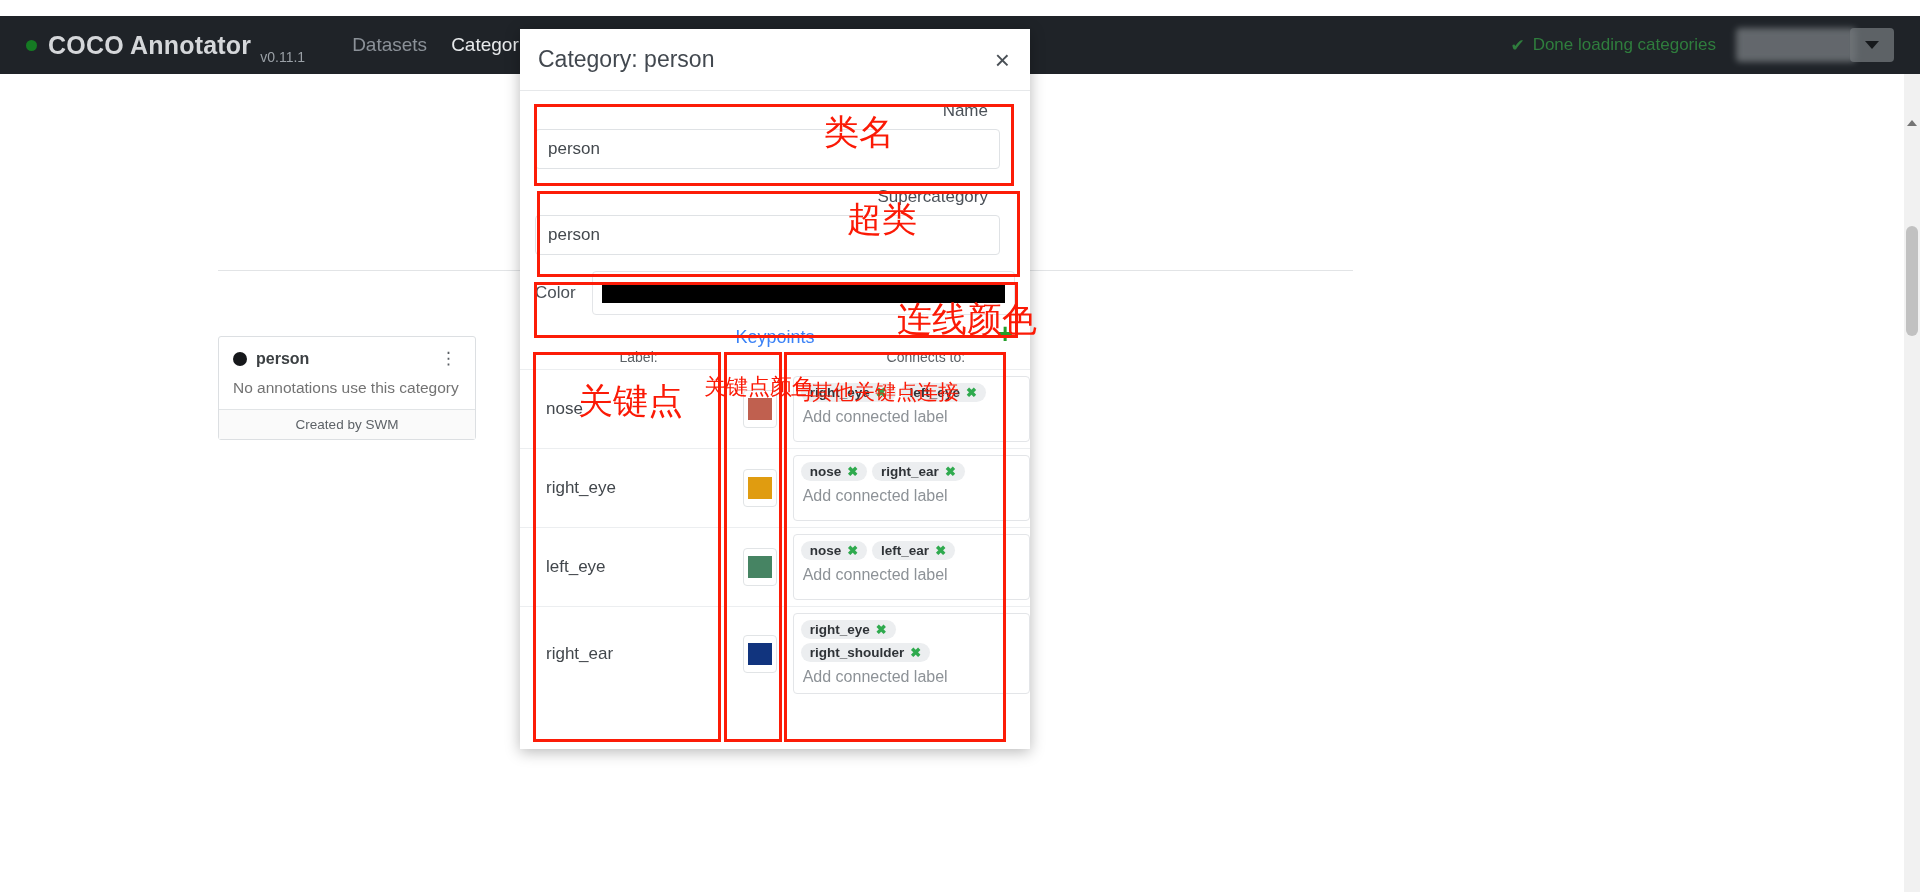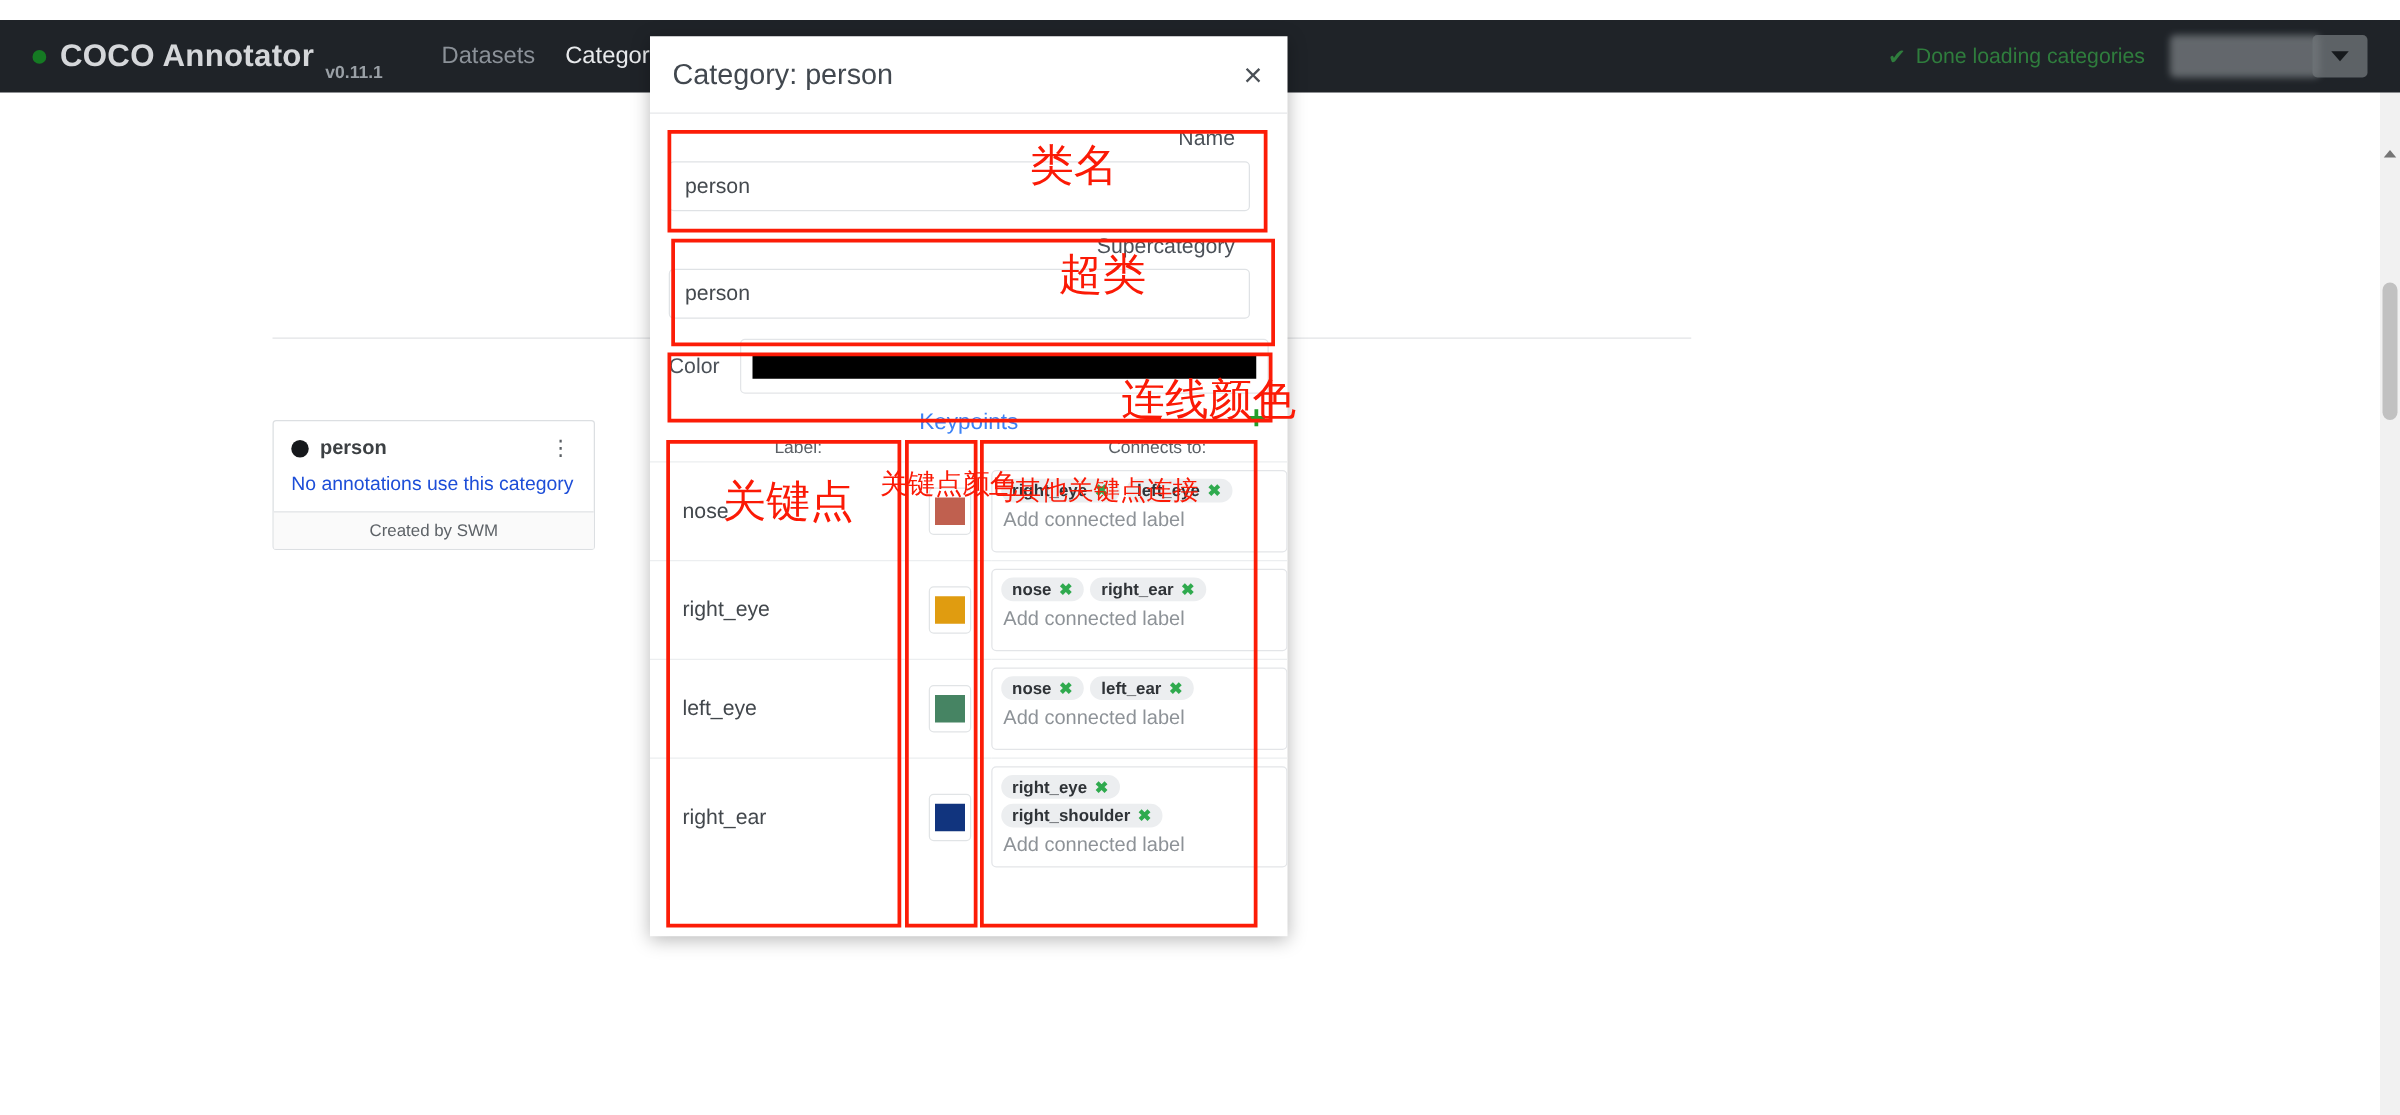--- a/index.html
+++ b/index.html
@@ -22,21 +22,20 @@
     width:11px;height:11px;border-radius:50%;background:#157a23;
     margin-right:11px; flex:0 0 auto;
   }
   .brand-name{
     color:#d5d7da; font-size:25px; font-weight:bold; letter-spacing:.2px;
     white-space:nowrap;
   }
   .brand-version{
     color:#9aa0a6; font-size:14px; margin-left:9px; margin-top:24px;
     white-space:nowrap;
-    font-weight:bold;
   }
   .nav-links{ display:flex; align-items:center; margin-left:47px; gap:24px; }
   .nav-link{ color:#8b9198; font-size:19px; white-space:nowrap; cursor:pointer;}
   .nav-link.active{ color:#e8eaec; }
   .nav-right{ margin-left:auto; display:flex; align-items:center; }
   .loading-status{
     color:#2f7d3d; font-size:17px; display:flex; align-items:center; gap:8px;
     white-space:nowrap; margin-right:20px;
   }
   .check-icon{ font-size:17px; line-height:1; }
@@ -60,21 +59,21 @@
     position:absolute; left:218px; top:278px; width:258px;
     border:1px solid #dcdfe2; border-radius:3px; background:#fff;
   }
   .cat-card-body{ padding:13px 14px 12px 14px; }
   .cat-card-top{ display:flex; align-items:center; }
   .cat-swatch{ width:14px;height:14px;border-radius:50%;background:#16181b;
     margin-right:9px; flex:0 0 auto;}
   .cat-title{ font-size:16px;font-weight:bold;color:#3c4043; }
   .cat-kebab{ margin-left:auto; color:#595e63; font-size:17px; line-height:10px;
     letter-spacing:0; cursor:pointer; padding:0 4px;}
-  .cat-sub{ margin-top:11px; font-size:15.5px; color:#1d4ed8; }
+  .cat-sub{ margin-top:11px; font-size:15.5px; color:#737373; }
   .cat-foot{ border-top:1px solid #e1e4e6; background:#fafafa;
     text-align:center; font-size:13.5px; color:#5d6267; padding:7px 0; }
 
   
   .scrollbar-track{ position:absolute; right:0; top:58px; width:16px; height:834px;
     background:#f1f1f1; }
   .scrollbar-thumb{ position:absolute; right:2px; top:168px; width:12px; height:110px;
     background:#c1c1c1; border-radius:6px; }
   .scroll-up{ position:absolute; right:3px; top:62px; width:0;height:0;
     border-left:5px solid transparent;border-right:5px solid transparent;

